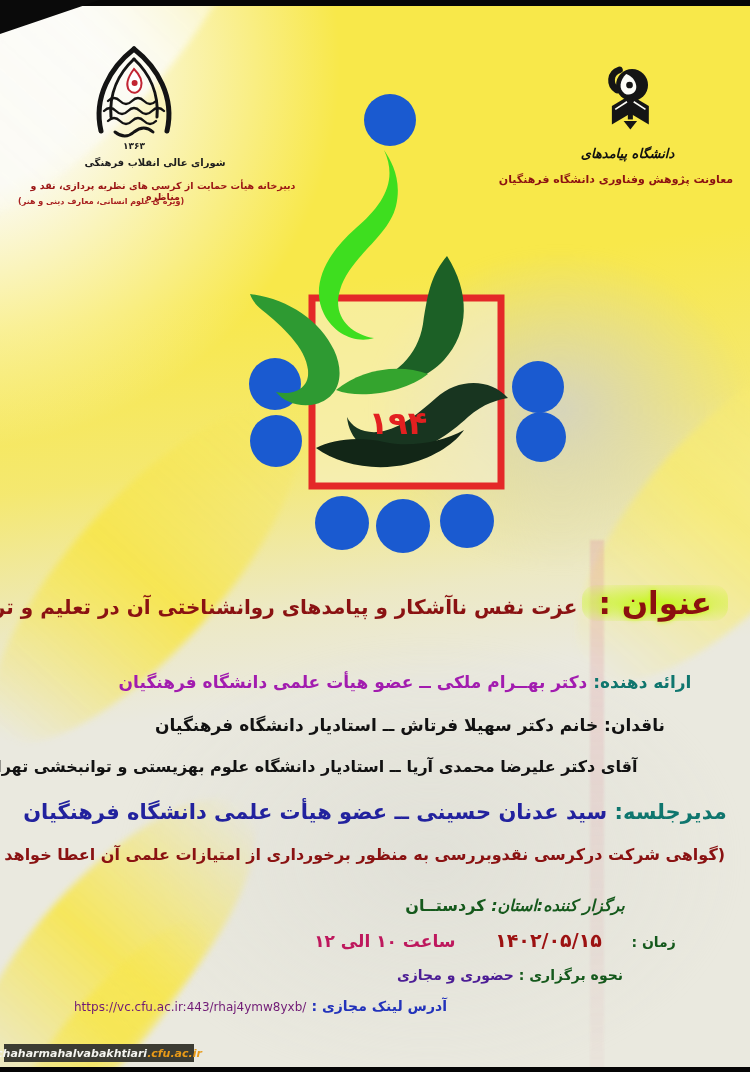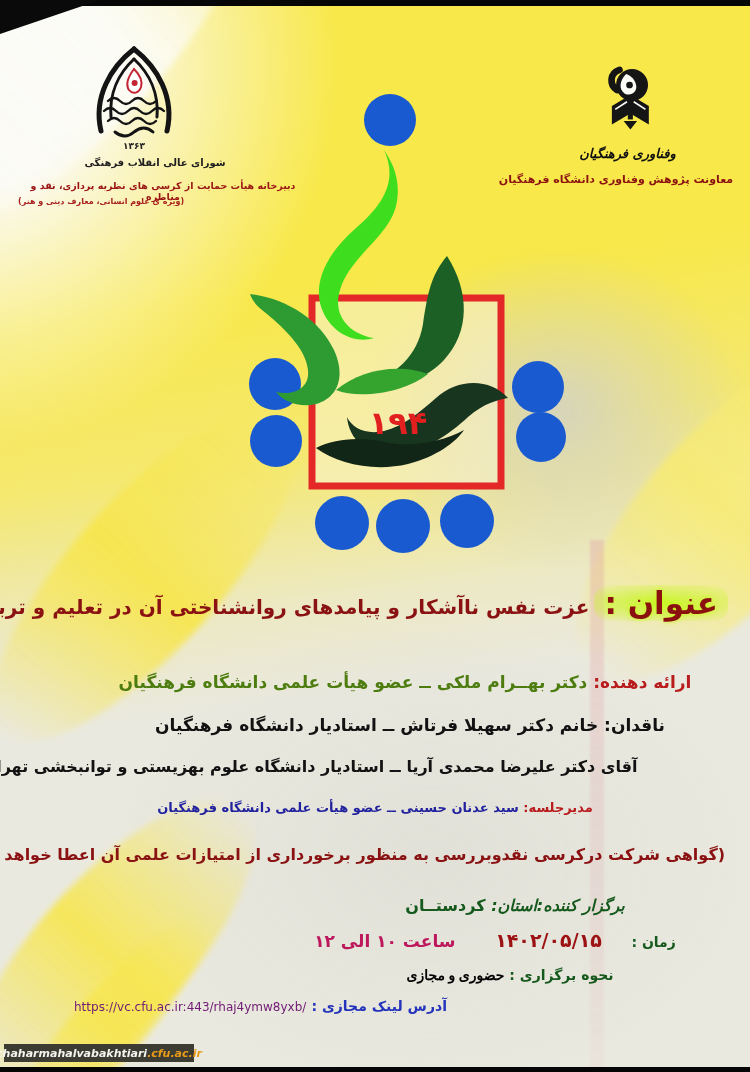--- a/index.html
+++ b/index.html
@@ -48,41 +48,41 @@
     font-size:13px;font-weight:bold;font-style:italic;color:#101010;direction:rtl;}
   .uni-line1{position:absolute;left:492px;top:173px;width:248px;z-index:3;text-align:center;
     font-size:11px;font-weight:bold;color:#8c1212;direction:rtl;}
 
   
   .center-svg{position:absolute;left:240px;top:85px;z-index:2;}
 
   
   .row{position:absolute;left:0;width:100%;text-align:center;direction:rtl;z-index:4;white-space:nowrap;}
   .r-title{top:585px;transform:translateX(-22px);}
-  .title-label{font-size:31px;font-weight:bold;color:#8b1010;padding:0 10px;border-radius:14px;
+  .title-label{font-size:31px;font-weight:bold;color:#8b1010;padding:0 16px;border-radius:14px;
     background:radial-gradient(ellipse 110% 90% at center,rgba(198,247,30,.95),rgba(198,247,30,0) 72%);
     text-shadow:0 0 5px #c8f916;}
   .title-text{font-size:20px;font-weight:bold;color:#8a1212;}
   .r-presenter{top:672px;transform:translateX(30px);font-size:17px;font-weight:bold;}
-  .lbl-dark{color:#b91c1c;}
-  .val-red{color:#4d7c0f;}
+  .lbl-dark{color:#0f766e;}
+  .val-red{color:#a21caf;}
   .r-critics1{top:715px;transform:translateX(35px);font-size:17px;font-weight:bold;color:#121212;}
   .r-critics2{top:757px;transform:translateX(-65px);font-size:16px;font-weight:bold;color:#121212;}
-  .r-moderator{top:800px;font-size:13px;font-weight:bold;}
+  .r-moderator{top:800px;font-size:21px;font-weight:bold;}
   .val-blue{color:#22229e;}
   .r-note{top:845px;transform:translateX(-25px);font-size:16px;font-weight:bold;color:#8a1212;}
   .r-organizer{top:896px;transform:translateX(140px);font-size:16px;font-weight:bold;color:#15591c;}
   .org-label{font-style:italic;}
   .r-time{top:929px;transform:translateX(120px);font-weight:bold;}
   .time-label{font-size:14px;color:#15591c;}
   .time-date{font-size:19px;color:#9c1111;margin:0 24px;}
   .time-hours{font-size:17px;color:#be185d;margin-right:10px;}
   .r-mode{top:967px;transform:translateX(135px);font-size:14px;font-weight:bold;}
   .mode-label{color:#15591c;}
-  .mode-val{color:#000000;font-family:Liberation Serif, serif;}
+  .mode-val{color:#4c1d95;}
   .r-link{top:996px;transform:translateX(-125px);}
   .link-label{font-size:14px;font-weight:bold;color:#2333bb;}
   .link-url{font-size:12px;color:#701a75;direction:ltr;unicode-bidi:isolate;margin-left:21px;}
 
   
   .footer-box{position:absolute;left:4px;top:1044px;width:190px;height:18px;z-index:5;
     background:#3c3c33;display:flex;align-items:center;justify-content:center;
     font-style:italic;font-weight:bold;font-size:11px;letter-spacing:0;direction:ltr;}
   .footer-main{color:#f5f5f0;}
   .footer-suffix{color:#e89a18;}
@@ -126,21 +126,21 @@
   <path d="M45,12 C37,20 36,30 43,35 C50,39 58,34 57,26 C56,19 51,14 45,12 Z" fill="#fdfdf8"></path>
   <circle cx="49" cy="25" r="4" fill="#151515"></circle>
   <path d="M34,31 C25,25 25,11 37,7" stroke="#151515" stroke-width="8" fill="none" stroke-linecap="round"></path>
   <path d="M28,50 L48,38 L48,60 L28,72 Z" fill="#151515"></path>
   <path d="M72,50 L52,38 L52,60 L72,72 Z" fill="#151515"></path>
   <rect x="47" y="38" width="6" height="28" fill="#151515"></rect>
   <path d="M42,68 L50,78 L58,68 Z" fill="#151515"></path>
   <path d="M32,54 L46,45" stroke="#fdfdf8" stroke-width="2"></path>
   <path d="M68,54 L54,45" stroke="#fdfdf8" stroke-width="2"></path>
 </svg>
-<div class="uni-callig">وفناوری فرهنگیان</div>
+<div class="uni-callig">دانشگاه پیامدهای</div>
 <div class="uni-line1">معاونت پژوهش وفناوری دانشگاه فرهنگیان</div>
 
 <svg class="center-svg" width="330" height="480" viewBox="240 85 330 480">
   <g fill="#1a5ad0">
     <circle cx="390" cy="120" r="26"></circle>
     <circle cx="275" cy="384" r="26"></circle>
     <circle cx="276" cy="441" r="26"></circle>
     <circle cx="538" cy="387" r="26"></circle>
     <circle cx="541" cy="437" r="25"></circle>
     <circle cx="342" cy="523" r="27"></circle>

